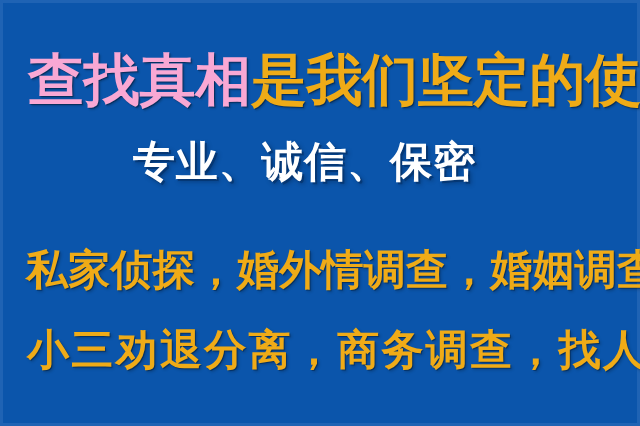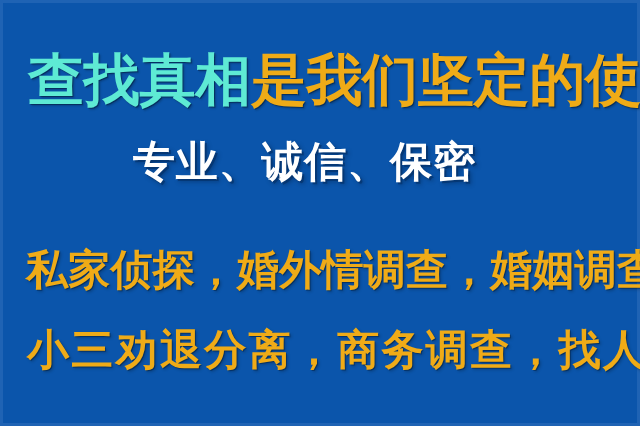--- a/index.html
+++ b/index.html
@@ -37,21 +37,21 @@
   }
 
   
   #line-headline {
     left: 28px;
     top: 52px;
     font-size: 56px;
     letter-spacing: -0.005em;
   }
   #line-headline .seg-red {
-    color: #5eead4;
+    color: #f9a8d4;
     text-shadow:
       1px 1px 0 rgba(0, 0, 0, 0.30),
       2px 2px 2px rgba(0, 0, 0, 0.20);
     margin-top: 44px;
   }
   #line-headline .seg-gold {
     color: #efab17;
     text-shadow:
       1px 1px 0 rgba(0, 0, 0, 0.30),
       2px 2px 2px rgba(0, 0, 0, 0.20);

